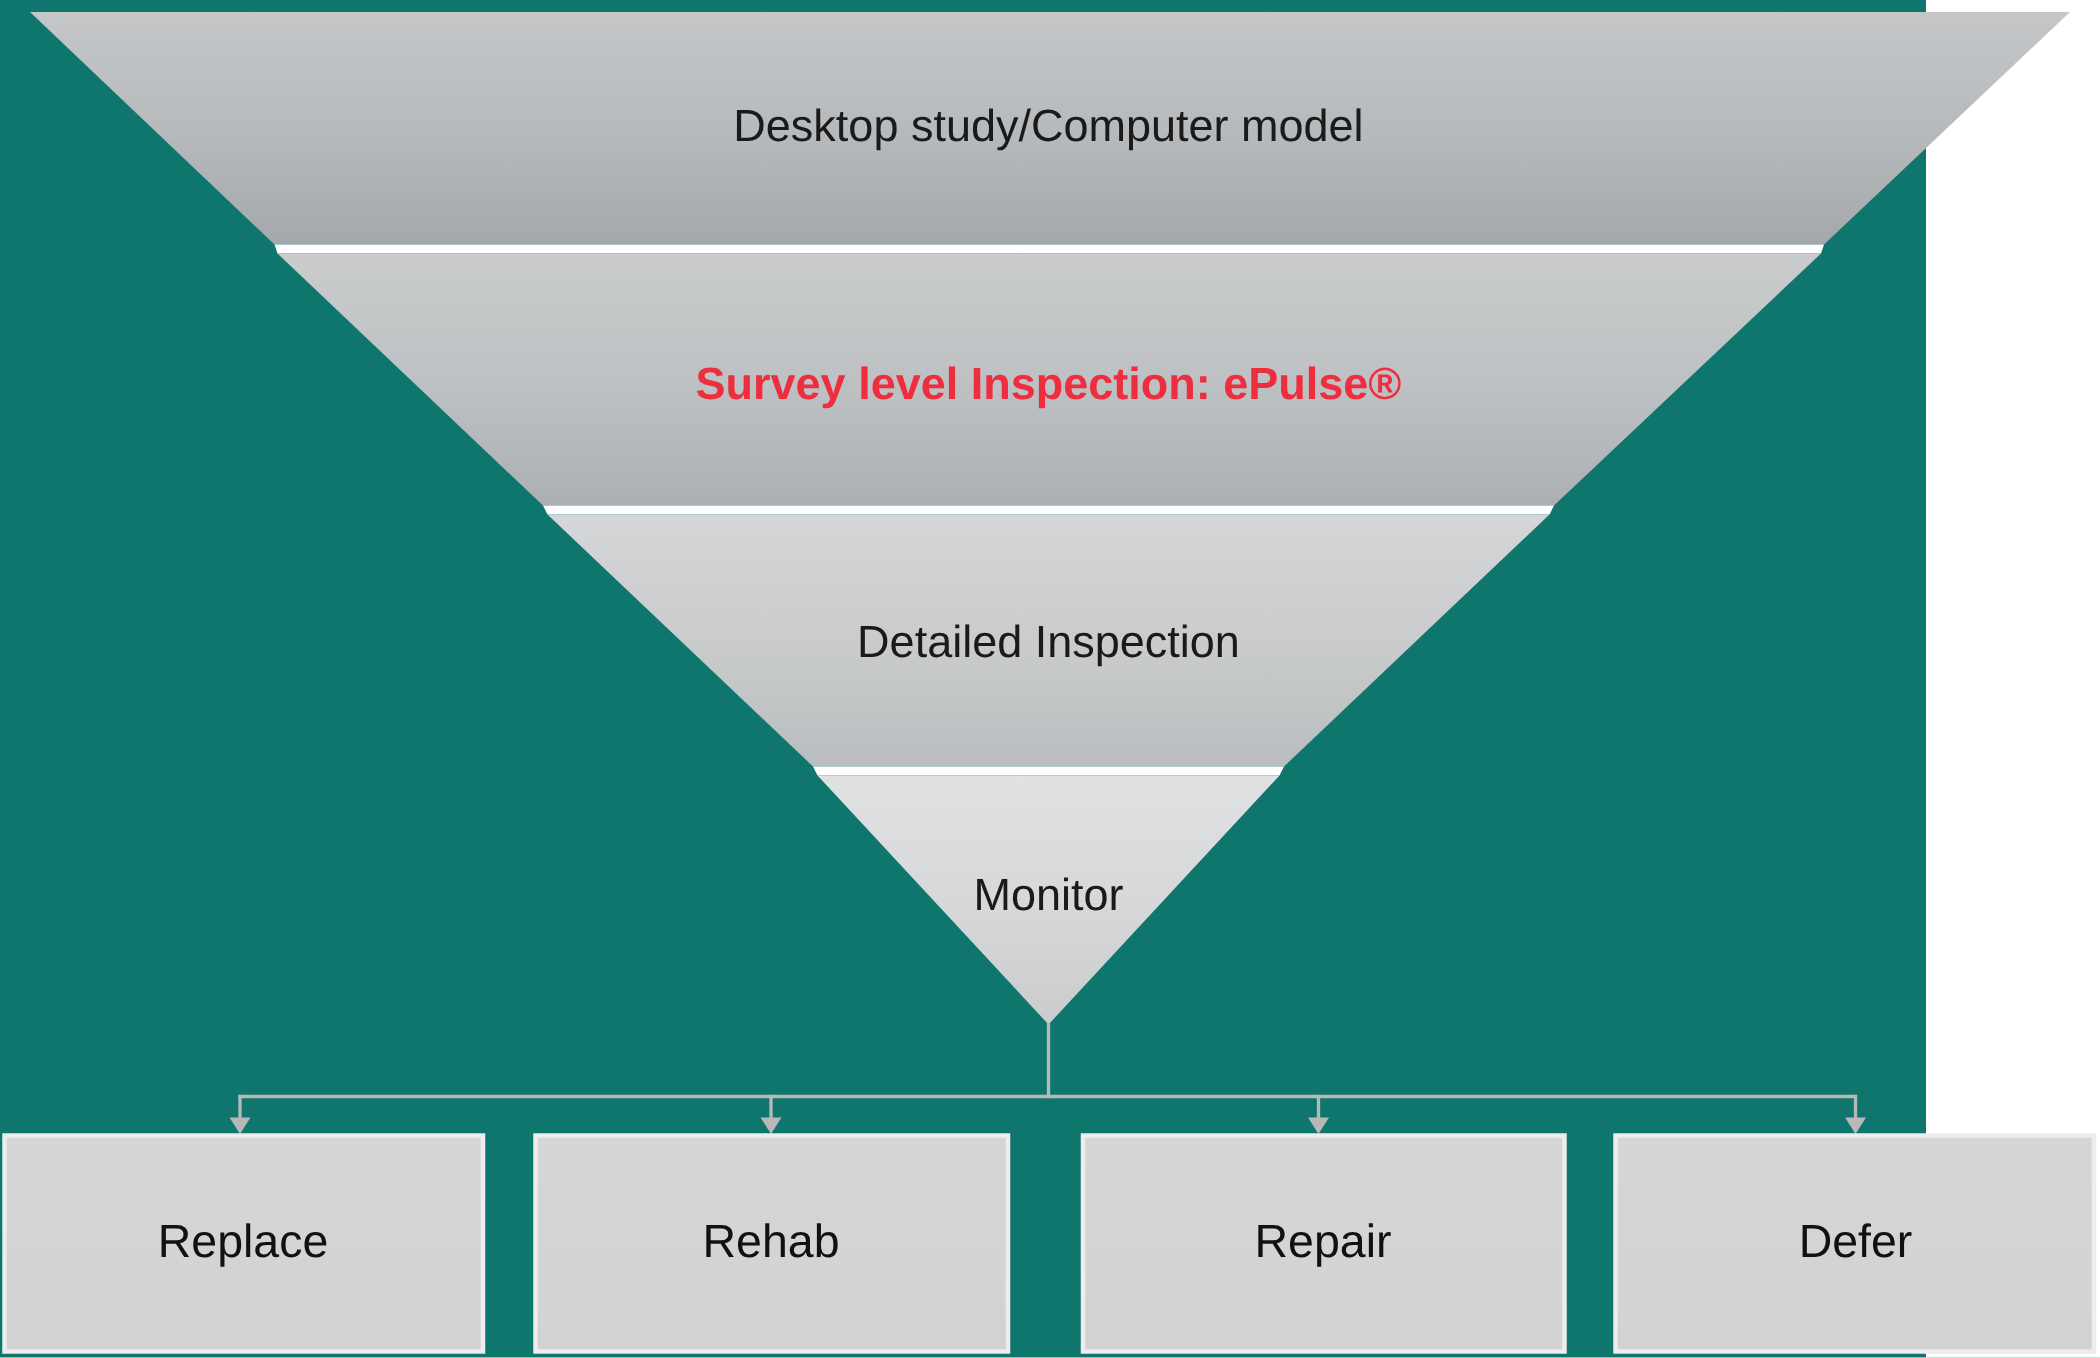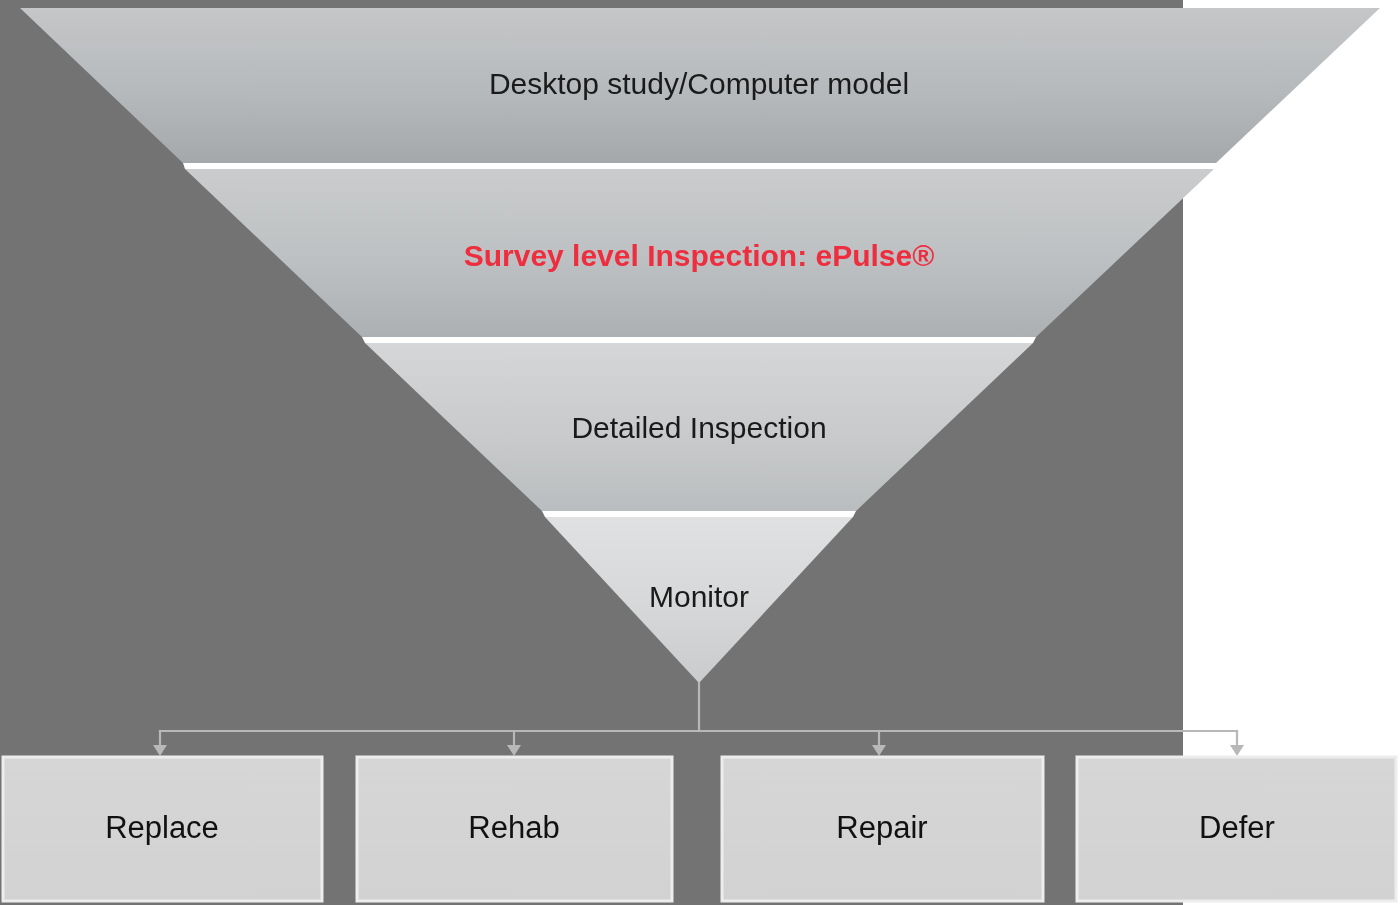--- a/index.html
+++ b/index.html
@@ -8,23 +8,23 @@
     background: #ffffff;
   }
   body {
     width: 1400px;
     height: 905px;
     font-family: "Liberation Sans", sans-serif;
     overflow: hidden;
   }
   #stage {
     position: relative;
-    width: 1183px;
+    width: 1284px;
     height: 905px;
-    background: #737373;
+    background: #0f766e;
   }
   #diagram-svg {
     position: absolute;
     left: 0;
     top: 0;
     width: 1400px;
     height: 905px;
     display: block;
   }
   .funnel-label {

